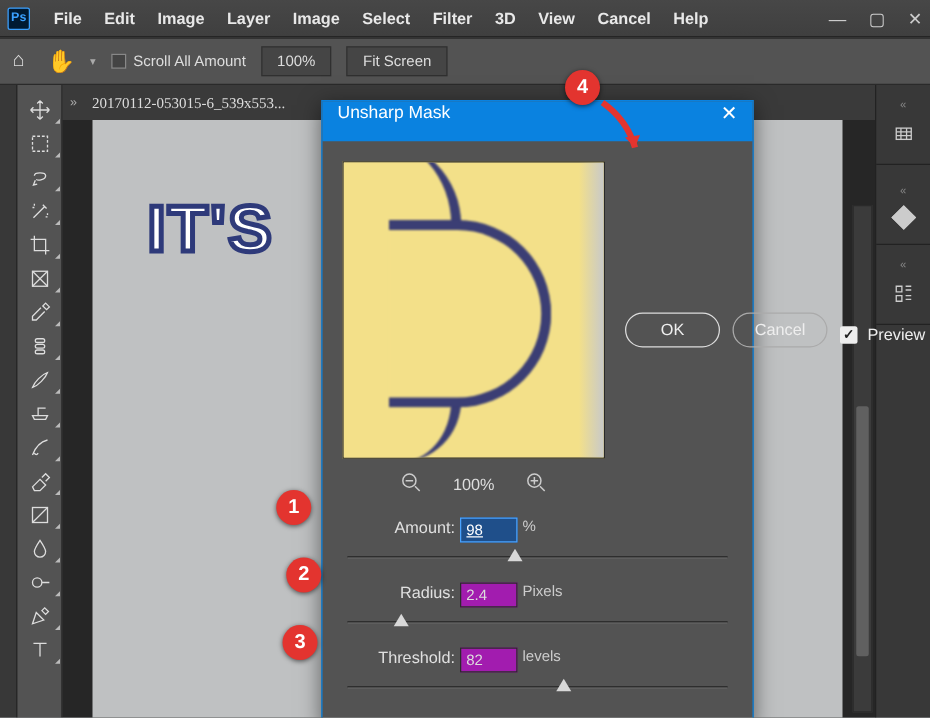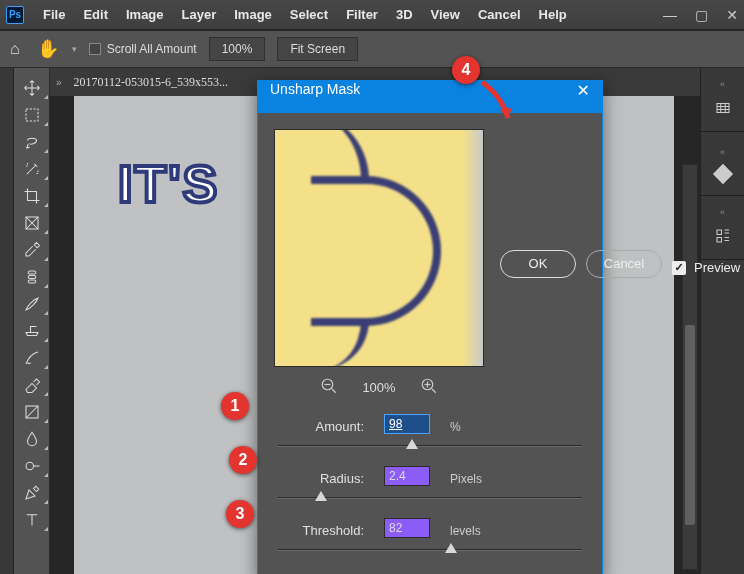--- a/index.html
+++ b/index.html
@@ -57,23 +57,23 @@
 .preview .fade { position: absolute; right: 0; top: 0; bottom: 0; width: 20px; background: linear-gradient(to right, rgba(243,224,137,0) 0%, #c8c9c9 100%); }
 .zoomrow { display: flex; align-items: center; justify-content: center; gap: 24px; margin-top: 10px; color: #ddd; }
 .zoomrow svg { width: 18px; height: 18px; stroke: #ccc; fill: none; stroke-width: 1.6; }
 .btncol { display: flex; gap: 10px; align-items: center; }
 .pillbtn { width: 76px; height: 28px; border: 1px solid #aaa; border-radius: 14px; background: transparent; color: #eee; display: flex; align-items: center; justify-content: center; font-size: 13px; cursor: default; }
 .pillbtn.primary { border-color: #ddd; }
 .chkrow { display: flex; align-items: center; gap: 8px; margin-top: 8px; color: #eee; }
 .chkrow .cb { width: 14px; height: 14px; background: #eee; border-radius: 2px; display: flex; align-items: center; justify-content: center; color: #222; font-size: 11px; font-weight: bold; }
 .sliders { margin-top: 16px; }
 .srow { margin-bottom: 14px; }
-.srow .lbl { display: flex; align-items: flex-end; gap: 20px; padding-left: 24px; }
+.srow .lbl { display: flex; align-items: flex-start; gap: 4px; padding-left: 24px; }
 .srow .name { text-align: right; min-width: 66px; color: #e0e0e0; }
-.srow input.num { width: 46px; height: 20px; background: #8b5cf6; color: #ddd; border: 1px solid #2b2b2b; font-size: 12px; padding: 0 4px; text-align: left; }
+.srow input.num { width: 46px; height: 20px; background: #a21caf; color: #ddd; border: 1px solid #2b2b2b; font-size: 12px; padding: 0 4px; text-align: left; }
 .srow input.num.sel { background: #1f4f8a; border-color: #4aa3ff; color: #fff; text-decoration: underline; }
 .srow .unit { color: #ccc; font-size: 12px; }
 .track { position: relative; height: 12px; margin: 6px 4px 0 4px; }
 .track .line { position: absolute; left: 0; right: 0; top: 5px; height: 1px; background: #3a3a3a; border-top: 1px solid #2a2a2a; border-bottom: 1px solid #6a6a6a; }
 .track .handle { position: absolute; top: -1px; width: 0; height: 0; border-left: 6px solid transparent; border-right: 6px solid transparent; border-bottom: 10px solid #d8d8d8; transform: translateX(-6px); }
 
 
 .anno { position: absolute; width: 28px; height: 28px; background: #e3342f; border-radius: 50%; color: #fff; font-weight: bold; display: flex; align-items: center; justify-content: center; font-size: 16px; box-shadow: 0 1px 4px rgba(0,0,0,0.6); z-index: 30; }
 .arrow { position: absolute; z-index: 29; color: #e3342f; }
 </style>

